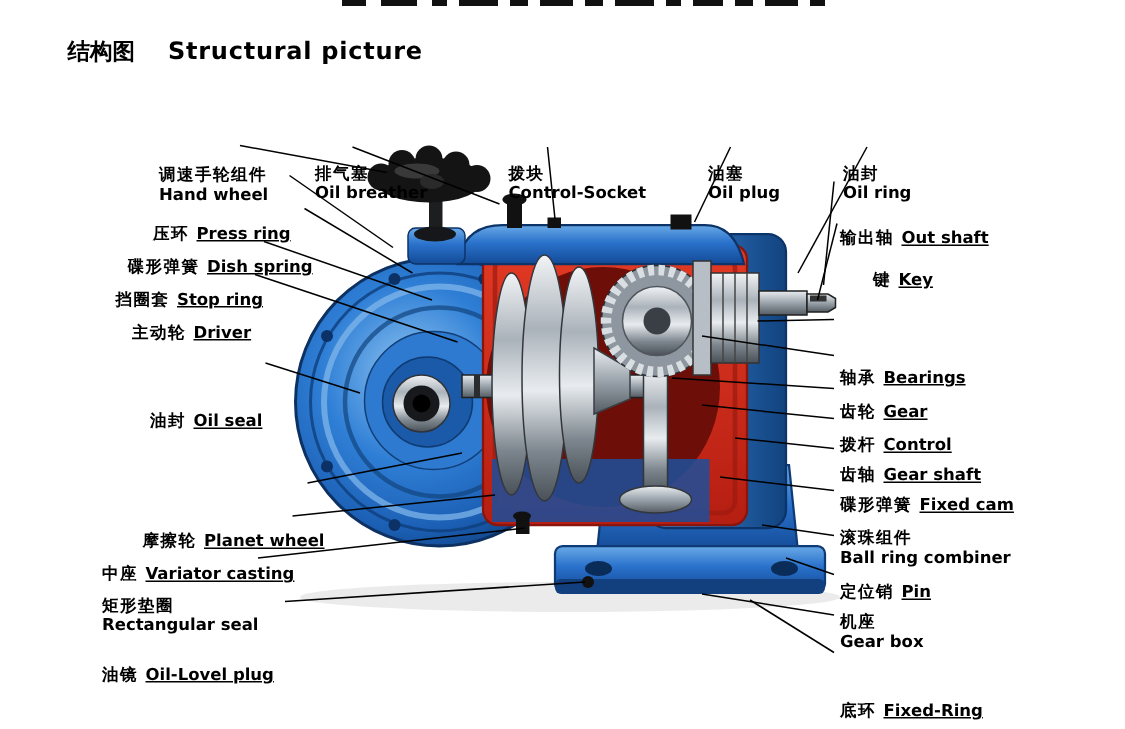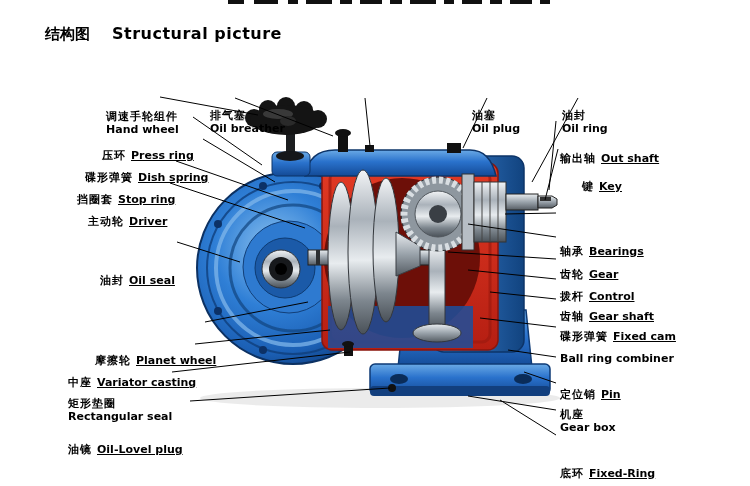--- a/index.html
+++ b/index.html
@@ -200,20 +200,24 @@
   </div>
 
   <div class="lbl stack" style="left:106px;top:71px">
     <span class="zh">调速手轮组件</span>
     <span class="en">Hand wheel</span>
   </div>
   <div class="lbl stack" style="left:210px;top:70px">
     <span class="zh">排气塞</span>
     <span class="en">Oil breather</span>
   </div>
+  <div class="lbl stack" style="left:339px;top:70px">
+    <span class="zh">拨块</span>
+    <span class="en">Control-Socket</span>
+  </div>
   <div class="lbl stack" style="left:472px;top:70px">
     <span class="zh">油塞</span>
     <span class="en">Oil plug</span>
   </div>
   <div class="lbl stack" style="left:562px;top:70px">
     <span class="zh">油封</span>
     <span class="en">Oil ring</span>
   </div>
 
   <div class="lbl inline" style="left:102px;top:110px">
@@ -260,20 +264,21 @@
   <div class="lbl inline" style="left:560px;top:251px">
     <span class="zh">拨杆</span><span class="en">Control</span>
   </div>
   <div class="lbl inline" style="left:560px;top:271px">
     <span class="zh">齿轴</span><span class="en">Gear shaft</span>
   </div>
   <div class="lbl inline" style="left:560px;top:291px">
     <span class="zh">碟形弹簧</span><span class="en">Fixed cam</span>
   </div>
   <div class="lbl stack" style="left:560px;top:313px">
+    <span class="zh">滚珠组件</span>
     <span class="en">Ball ring combiner</span>
   </div>
   <div class="lbl inline" style="left:560px;top:349px">
     <span class="zh">定位销</span><span class="en">Pin</span>
   </div>
   <div class="lbl stack" style="left:560px;top:369px">
     <span class="zh">机座</span>
     <span class="en">Gear box</span>
   </div>
   <div class="lbl inline" style="left:560px;top:428px">

